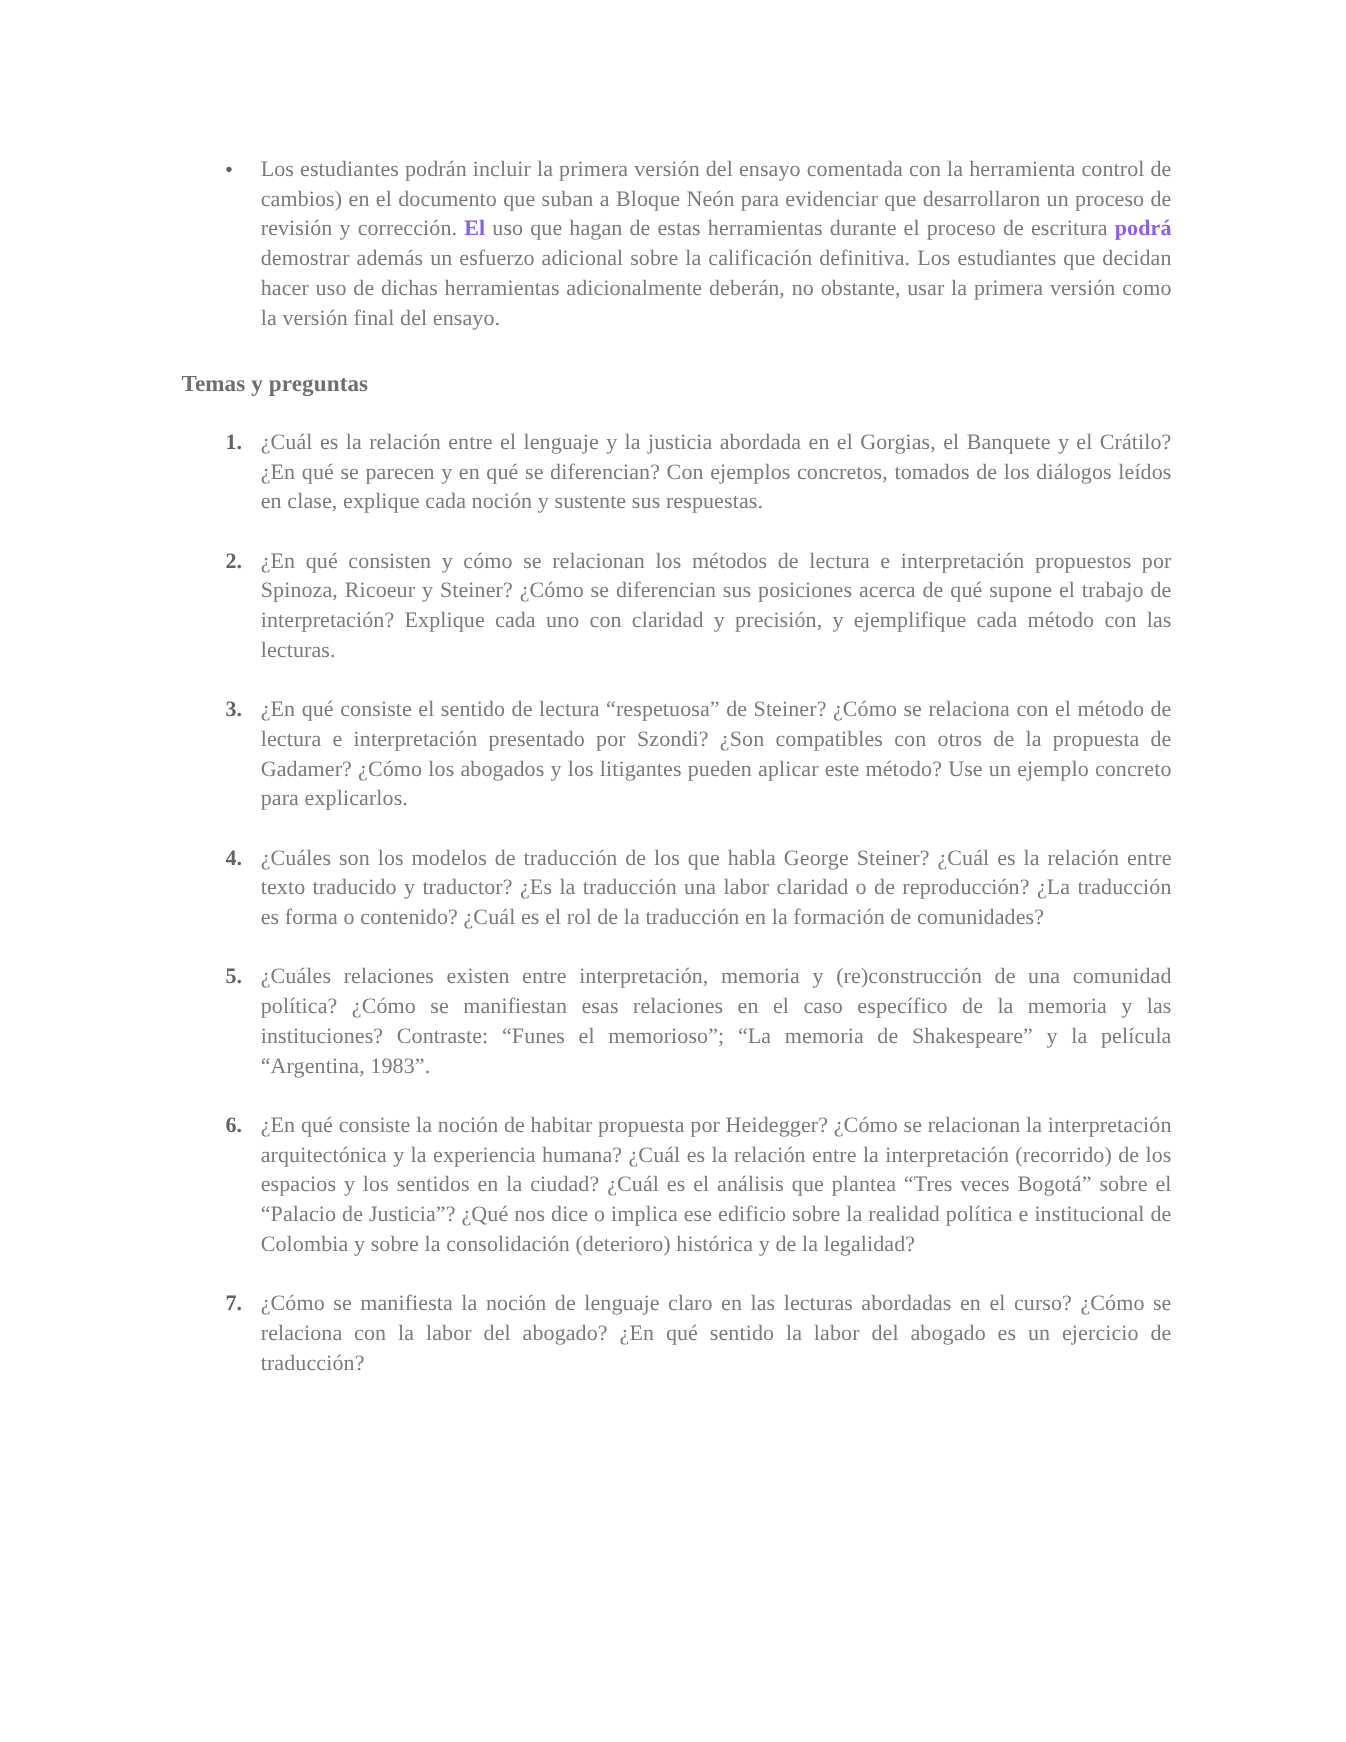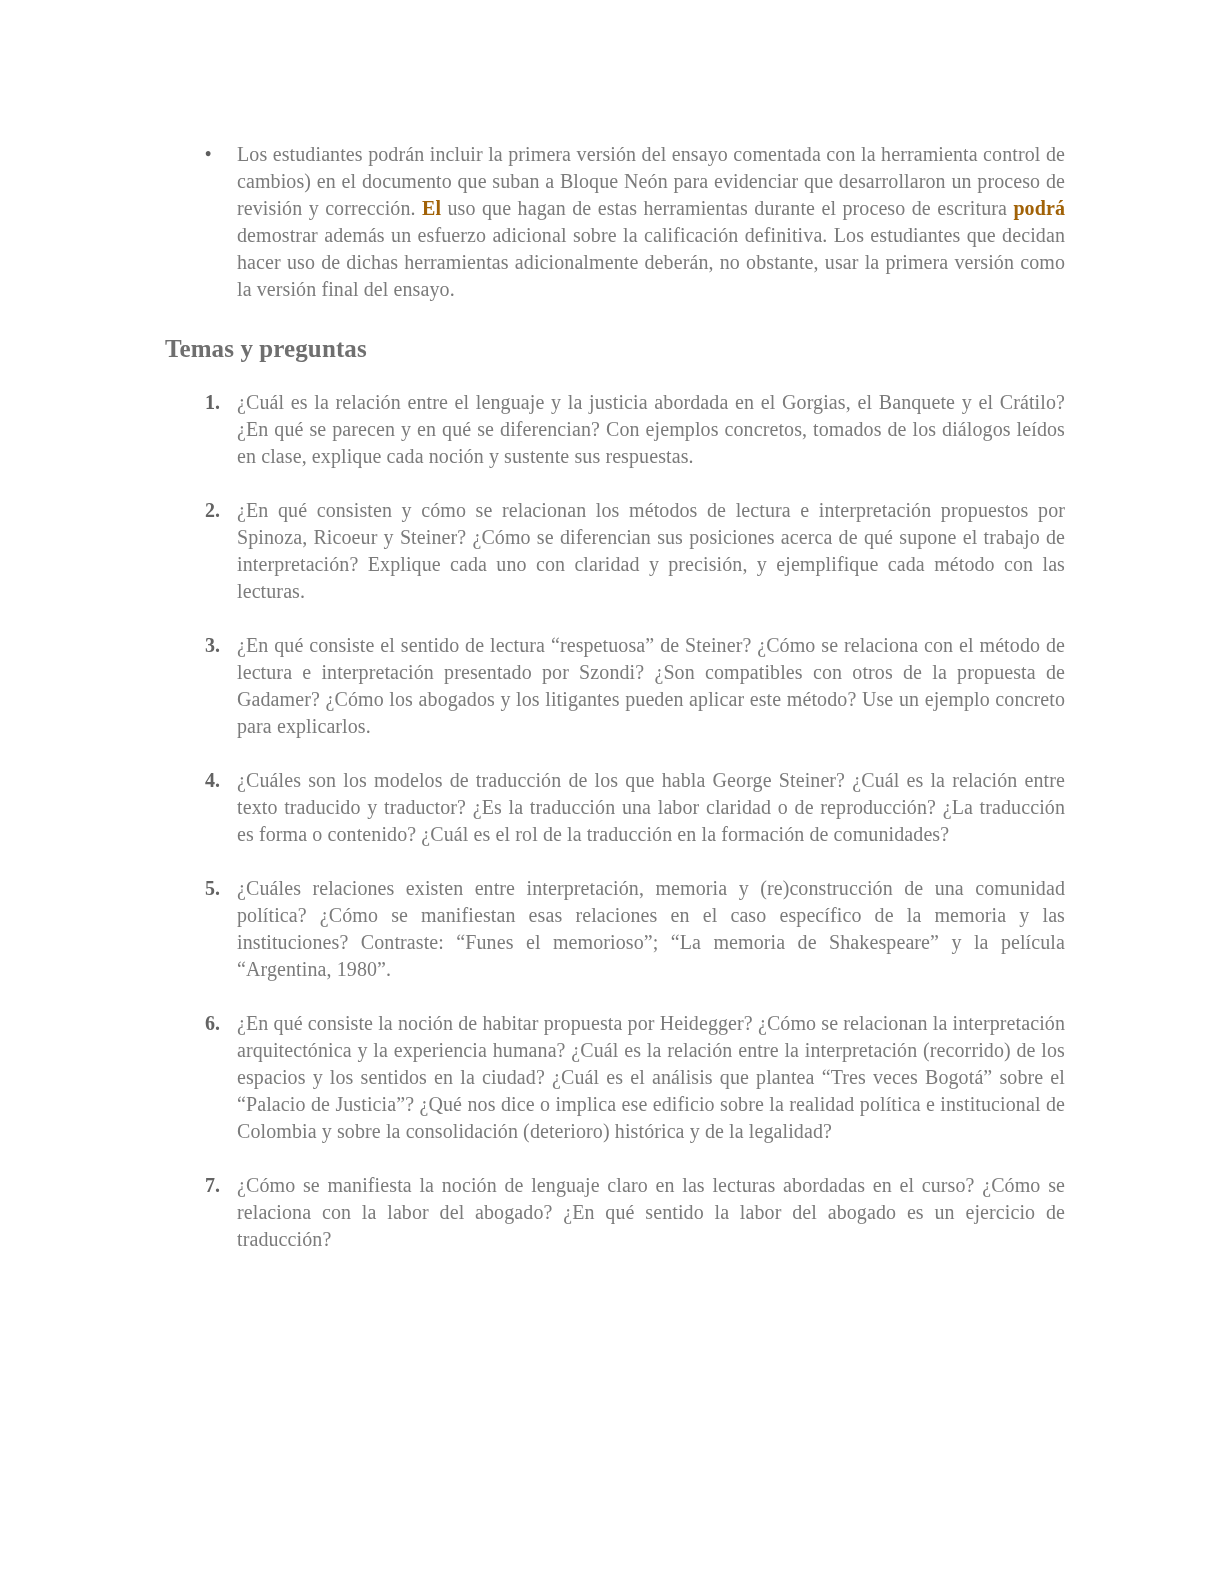--- a/index.html
+++ b/index.html
@@ -41,25 +41,25 @@
   .bullet-marker {
     position: absolute;
     left: 40px;
     top: 0;
     font-weight: bold;
     color: #5e5e5e;
     font-size: 18px;
   }
   .b {
     font-weight: bold;
-    color: #a16207;
+    color: #8b5cf6;
   }
   h2.section-heading {
     margin: 32px 0 0 0;
-    font-size: 25px;
+    font-size: 21px;
     line-height: 27px;
     font-weight: bold;
     color: #6f6f6f;
     text-align: left;
   }
   ol.questions {
     list-style: none;
     margin: 27px 0 0 0;
     padding: 0;
   }
@@ -101,21 +101,21 @@
       <li>
         <span class="num">3.</span>
         <span>¿En qué consiste el sentido de lectura “respetuosa” de Steiner? ¿Cómo se relaciona con el método de lectura e interpretación presentado por Szondi? ¿Son compatibles con otros de la propuesta de Gadamer? ¿Cómo los abogados y los litigantes pueden aplicar este método? Use un ejemplo concreto para explicarlos.</span>
       </li>
       <li>
         <span class="num">4.</span>
         <span>¿Cuáles son los modelos de traducción de los que habla George Steiner? ¿Cuál es la relación entre texto traducido y traductor? ¿Es la traducción una labor claridad o de reproducción? ¿La traducción es forma o contenido? ¿Cuál es el rol de la traducción en la formación de comunidades?</span>
       </li>
       <li>
         <span class="num">5.</span>
-        <span>¿Cuáles relaciones existen entre interpretación, memoria y (re)construcción de una comunidad política? ¿Cómo se manifiestan esas relaciones en el caso específico de la memoria y las instituciones? Contraste: “Funes el memorioso”; “La memoria de Shakespeare” y la película “Argentina, 1980”.</span>
+        <span>¿Cuáles relaciones existen entre interpretación, memoria y (re)construcción de una comunidad política? ¿Cómo se manifiestan esas relaciones en el caso específico de la memoria y las instituciones? Contraste: “Funes el memorioso”; “La memoria de Shakespeare” y la película “Argentina, 1983”.</span>
       </li>
       <li>
         <span class="num">6.</span>
         <span>¿En qué consiste la noción de habitar propuesta por Heidegger? ¿Cómo se relacionan la interpretación arquitectónica y la experiencia humana? ¿Cuál es la relación entre la interpretación (recorrido) de los espacios y los sentidos en la ciudad? ¿Cuál es el análisis que plantea “Tres veces Bogotá” sobre el “Palacio de Justicia”? ¿Qué nos dice o implica ese edificio sobre la realidad política e institucional de Colombia y sobre la consolidación (deterioro) histórica y de la legalidad?</span>
       </li>
       <li>
         <span class="num">7.</span>
         <span>¿Cómo se manifiesta la noción de lenguaje claro en las lecturas abordadas en el curso? ¿Cómo se relaciona con la labor del abogado? ¿En qué sentido la labor del abogado es un ejercicio de traducción?</span>
       </li>
     </ol>

